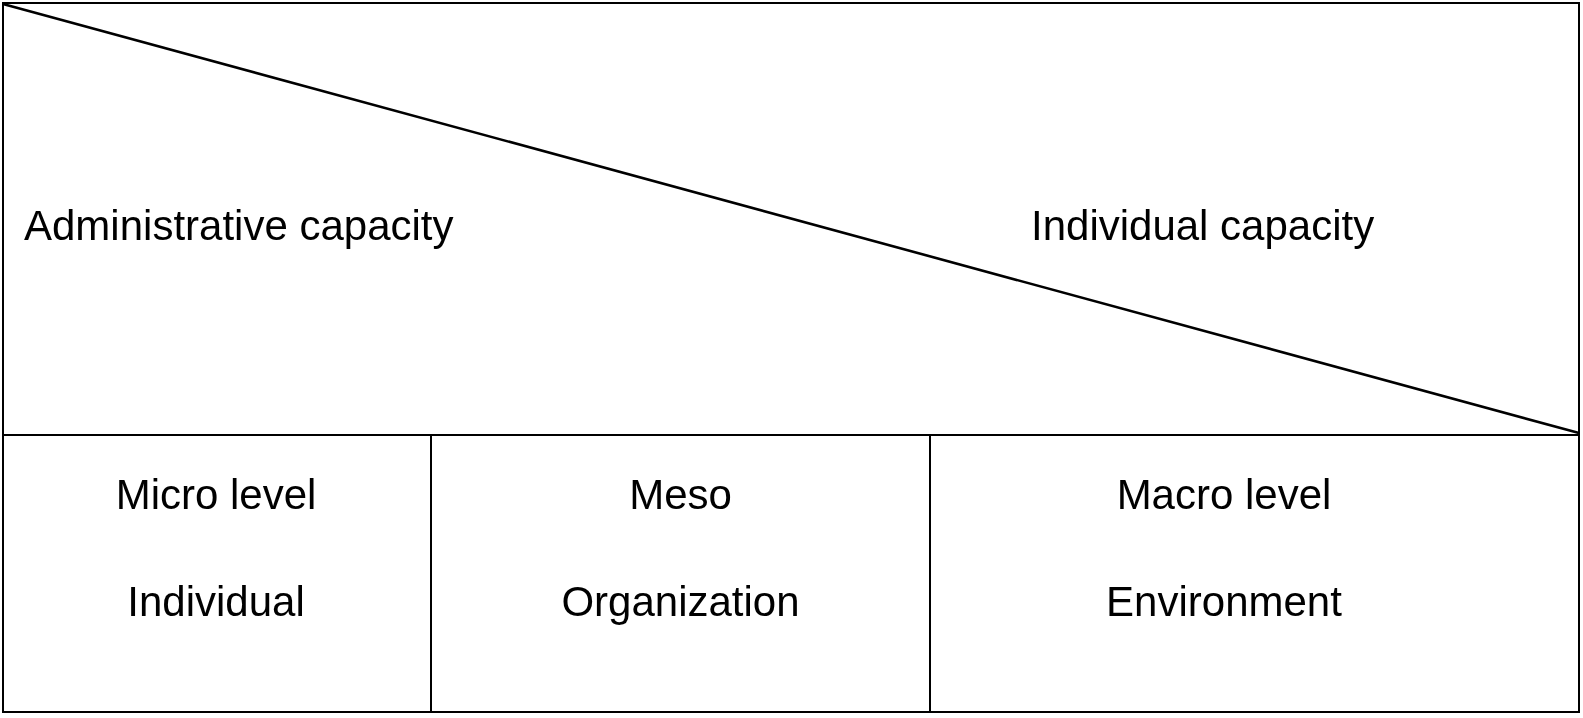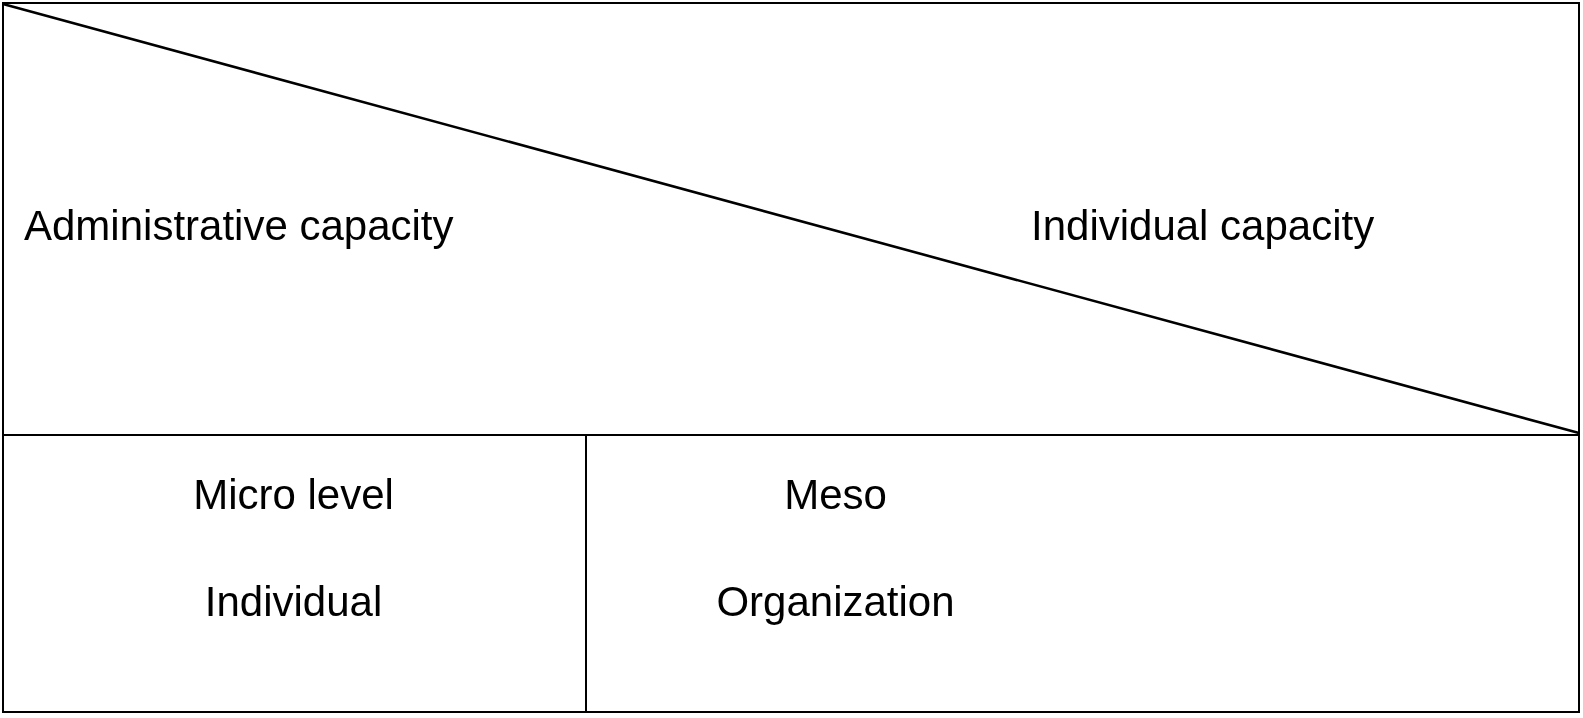--- a/index.html
+++ b/index.html
@@ -85,21 +85,21 @@
 
   .level-cell {
     position: relative;
     box-sizing: border-box;
     display: flex;
     flex-direction: column;
     align-items: center;
     justify-content: flex-start;
     padding-top: 38px;
   }
-  .level-cell.cell-0 { width: 583px; }
+  .level-cell.cell-0 { width: 428px; }
   .level-cell.cell-1 { width: 499px; border-left: 2px solid #000000; }
   .level-cell.cell-2 { width: 588px; border-left: 2px solid #000000; }
 
   .level-title {
     font-size: 42px;
     line-height: 1;
     white-space: nowrap;
     color: #000000;
   }
   .level-subject {
@@ -131,16 +131,20 @@
     <div class="level-cell cell-0">
       <span class="level-title">Micro level</span>
       <span class="level-subject">Individual</span>
     </div>
 
     <div class="level-cell cell-1">
       <span class="level-title">Meso</span>
       <span class="level-subject">Organization</span>
     </div>
 
+    <div class="level-cell cell-2">
+      <span class="level-title">Macro level</span>
+      <span class="level-subject">Environment</span>
+    </div>
 
   </div>
 
 </div>
 
 </body></html>

